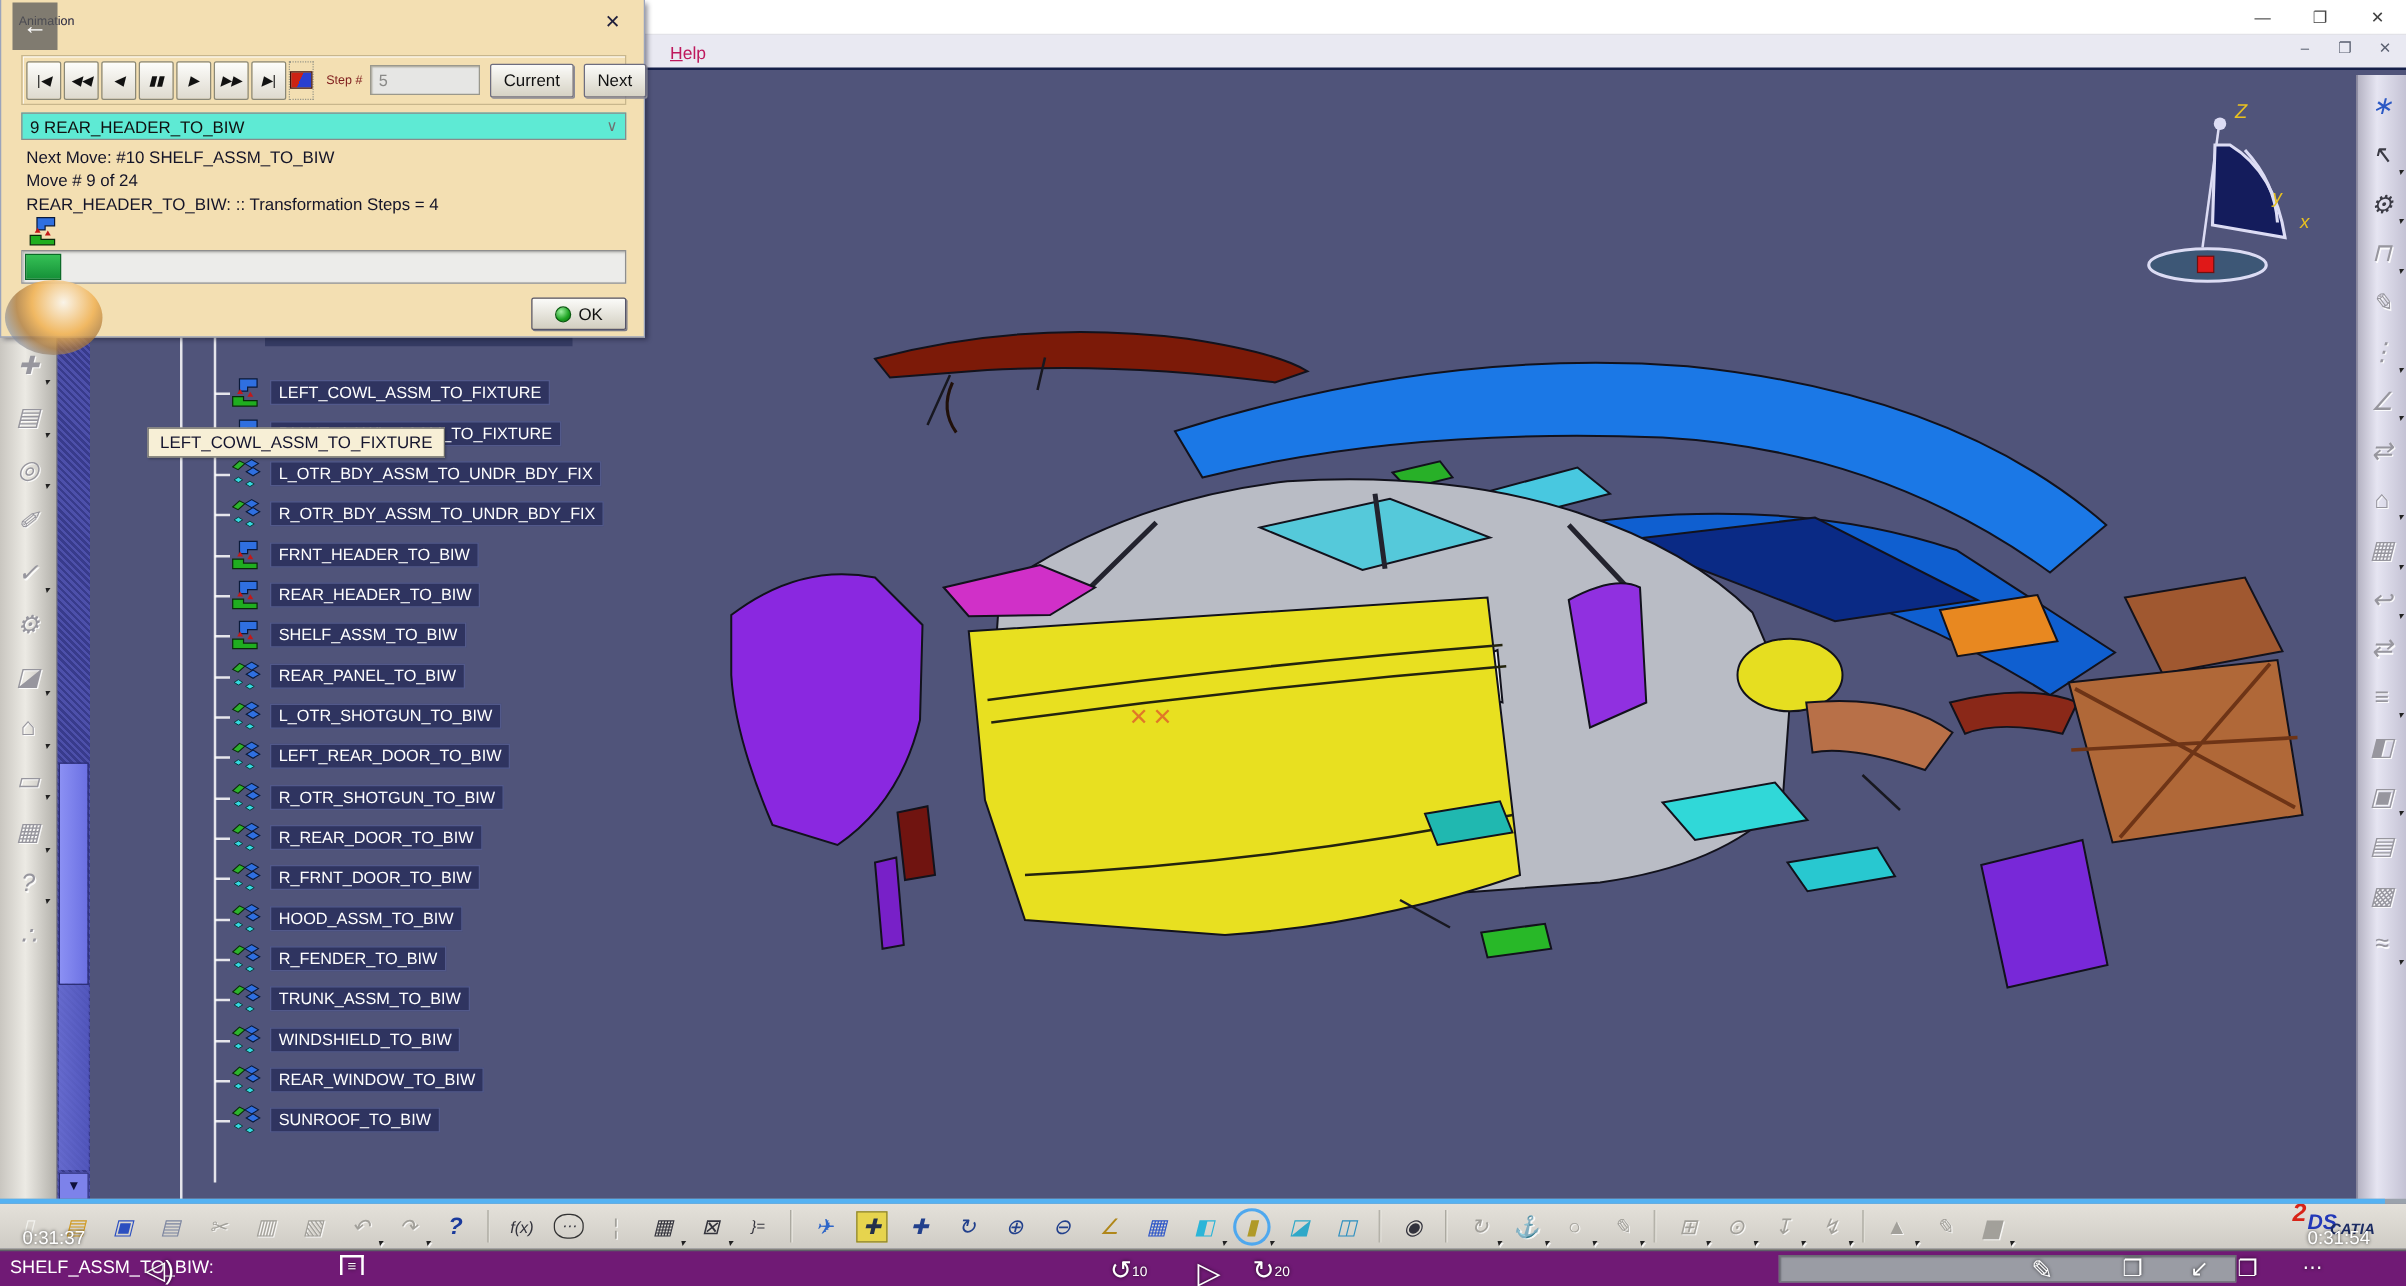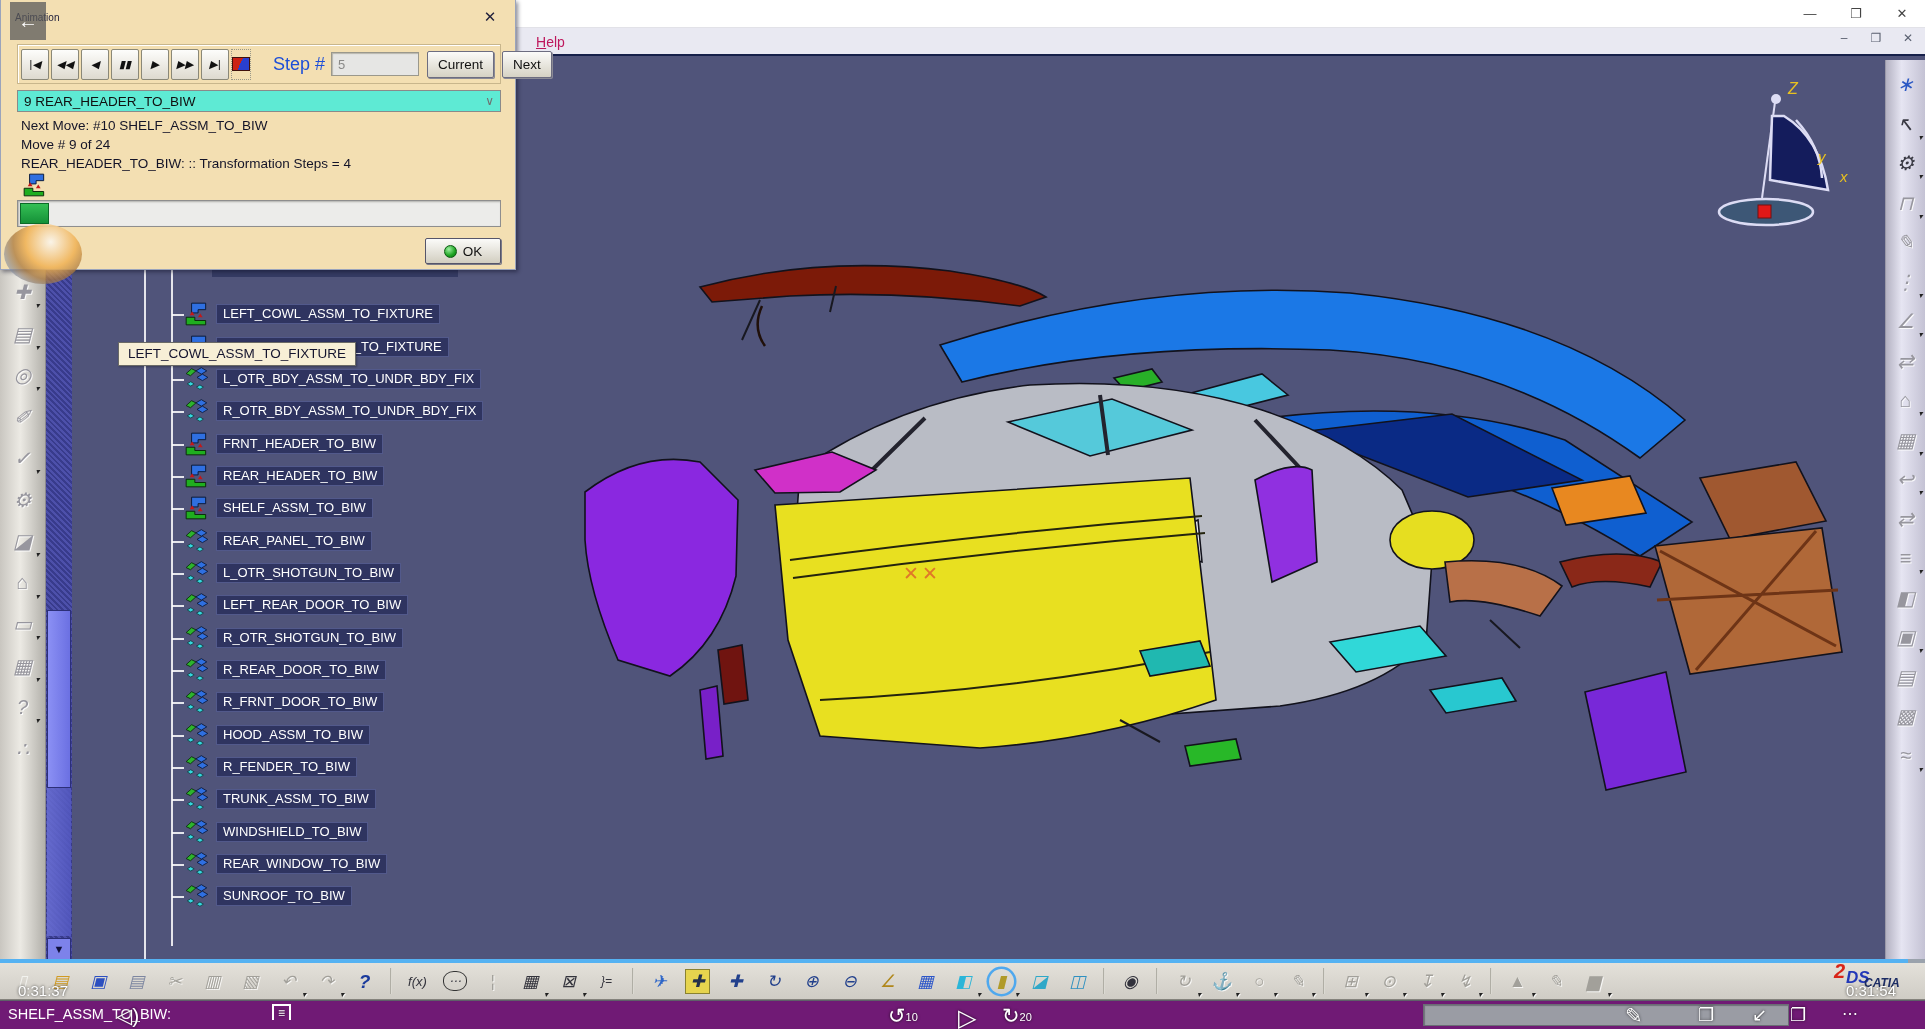--- a/index.html
+++ b/index.html
@@ -45,21 +45,21 @@
   .dlg-title-text { font-size:10px; color:#20203c; }
   .dlg-close { margin-left:auto; color:#20203c; font-size:15px; width:22px; text-align:center; }
   .dlg-toolbar { position:absolute; left:16px; top:44px; width:484px; height:40px;
     border:1px solid #c8b68c; box-shadow:inset 1px 1px 0 #ffffff; display:flex; align-items:center; padding:3px; gap:2px; }
   .tpbtn { min-width:28px; height:31px; background:linear-gradient(180deg,#fdfdfb,#dedacf);
     border:1px solid #8a8878; border-radius:2px; display:flex; align-items:center; justify-content:center;
     font-size:11px; color:#111; padding:0 3px; }
   .recbtn { width:36px; height:31px; border:1px dotted #9a9888; display:flex; align-items:center; justify-content:center; }
   .recglyph { width:18px; height:14px; background:linear-gradient(115deg,#cc2214 0 46%,#2a3fd0 46% 100%);
     border:1px solid #40100c; }
-  .step-lab { font-size:18px; color:#1d4ed8; margin:0 4px 0 20px; white-space:nowrap; }
+  .step-lab { font-size:10px; color:#7f1d1d; margin:0 4px 0 8px; white-space:nowrap; }
   .step-input { width:88px; height:24px; background:#e6e6e4; border:1px solid #9a988c;
     box-shadow:inset 1px 1px 1px #b8b6ac; color:#8a8a88; font-size:13px; padding:0 6px; }
   .dlg-btn { height:27px; background:linear-gradient(180deg,#fbfbf9,#d6d2c4); border:1px solid #6d6d80;
     border-radius:2px; font-size:13.5px; color:#111; padding:0 10px; margin-left:6px;
     box-shadow:1px 1px 0 #8a8a96; display:flex; align-items:center; }
   .dlg-combo { position:absolute; left:16px; top:90px; width:484px; height:22px; background:#5eead4;
     border:1px solid #8a8a8a; display:flex; align-items:center; padding:0 6px; }
   .combo-text { font-size:13.5px; color:#101010; }
   .combo-arrow { margin-left:auto; color:#707070; font-size:12px; }
   .dlg-info { position:absolute; left:20px; top:116px; font-size:13.5px; color:#141428; line-height:19px; }

